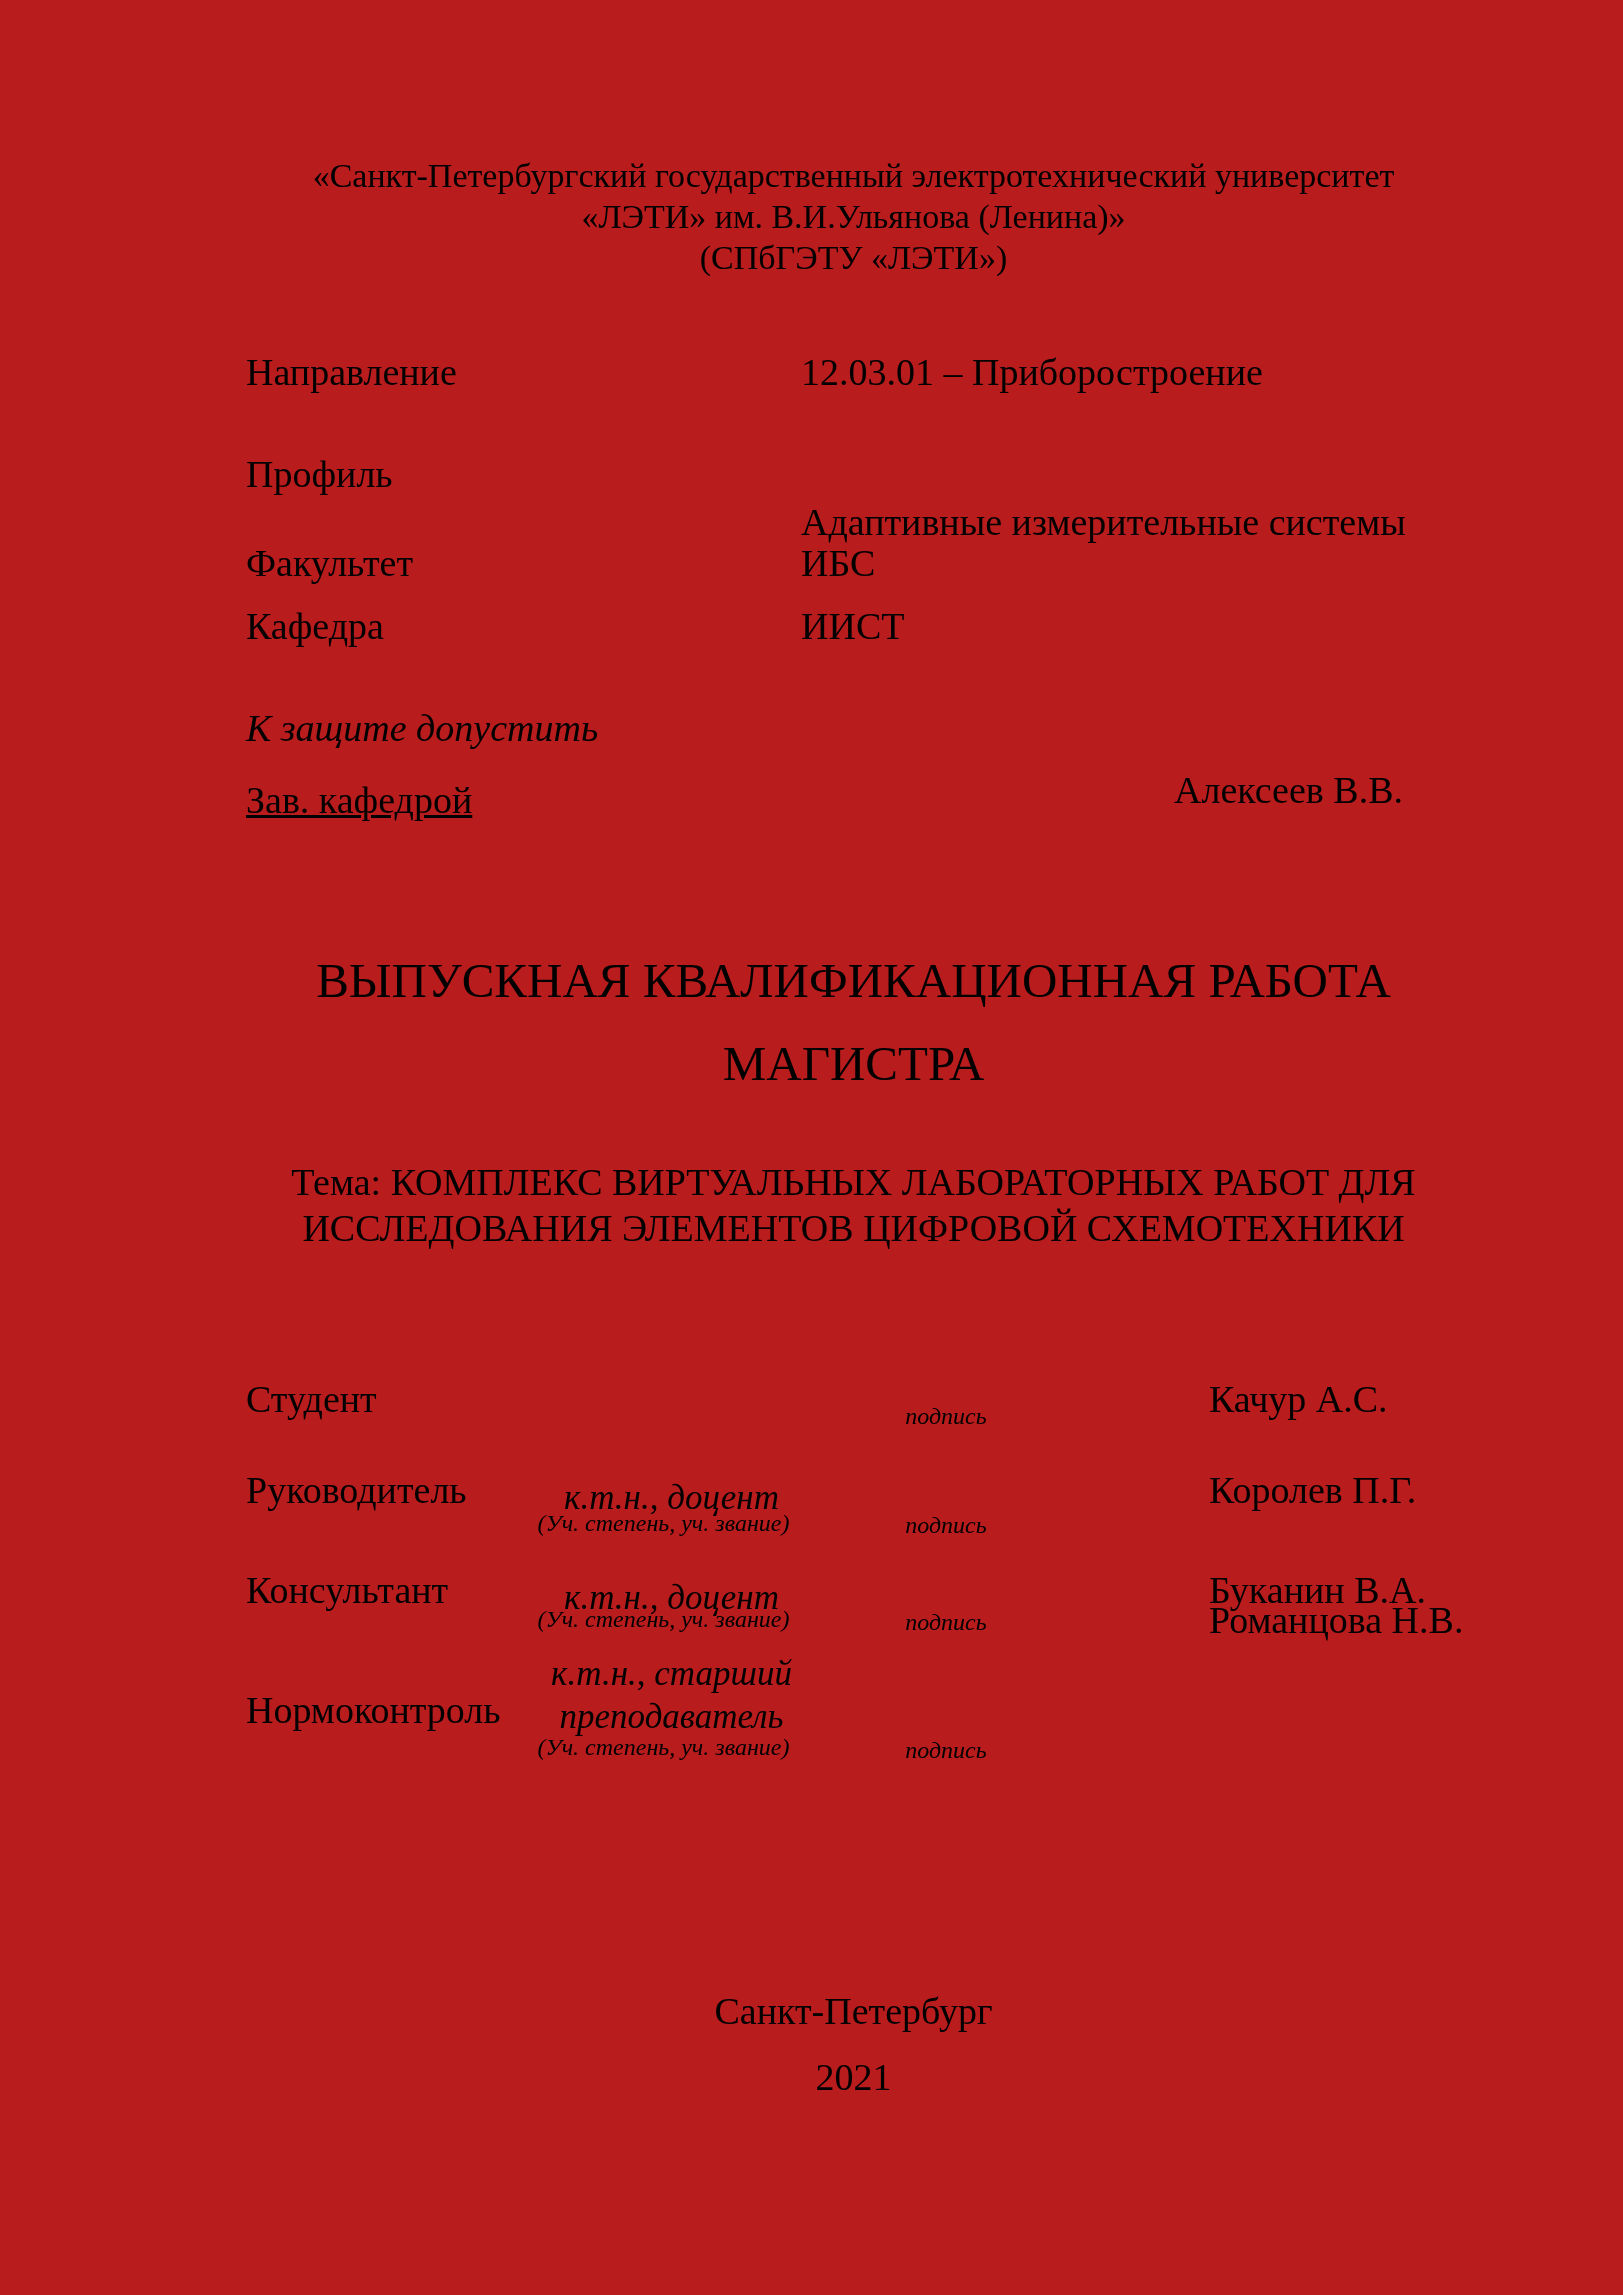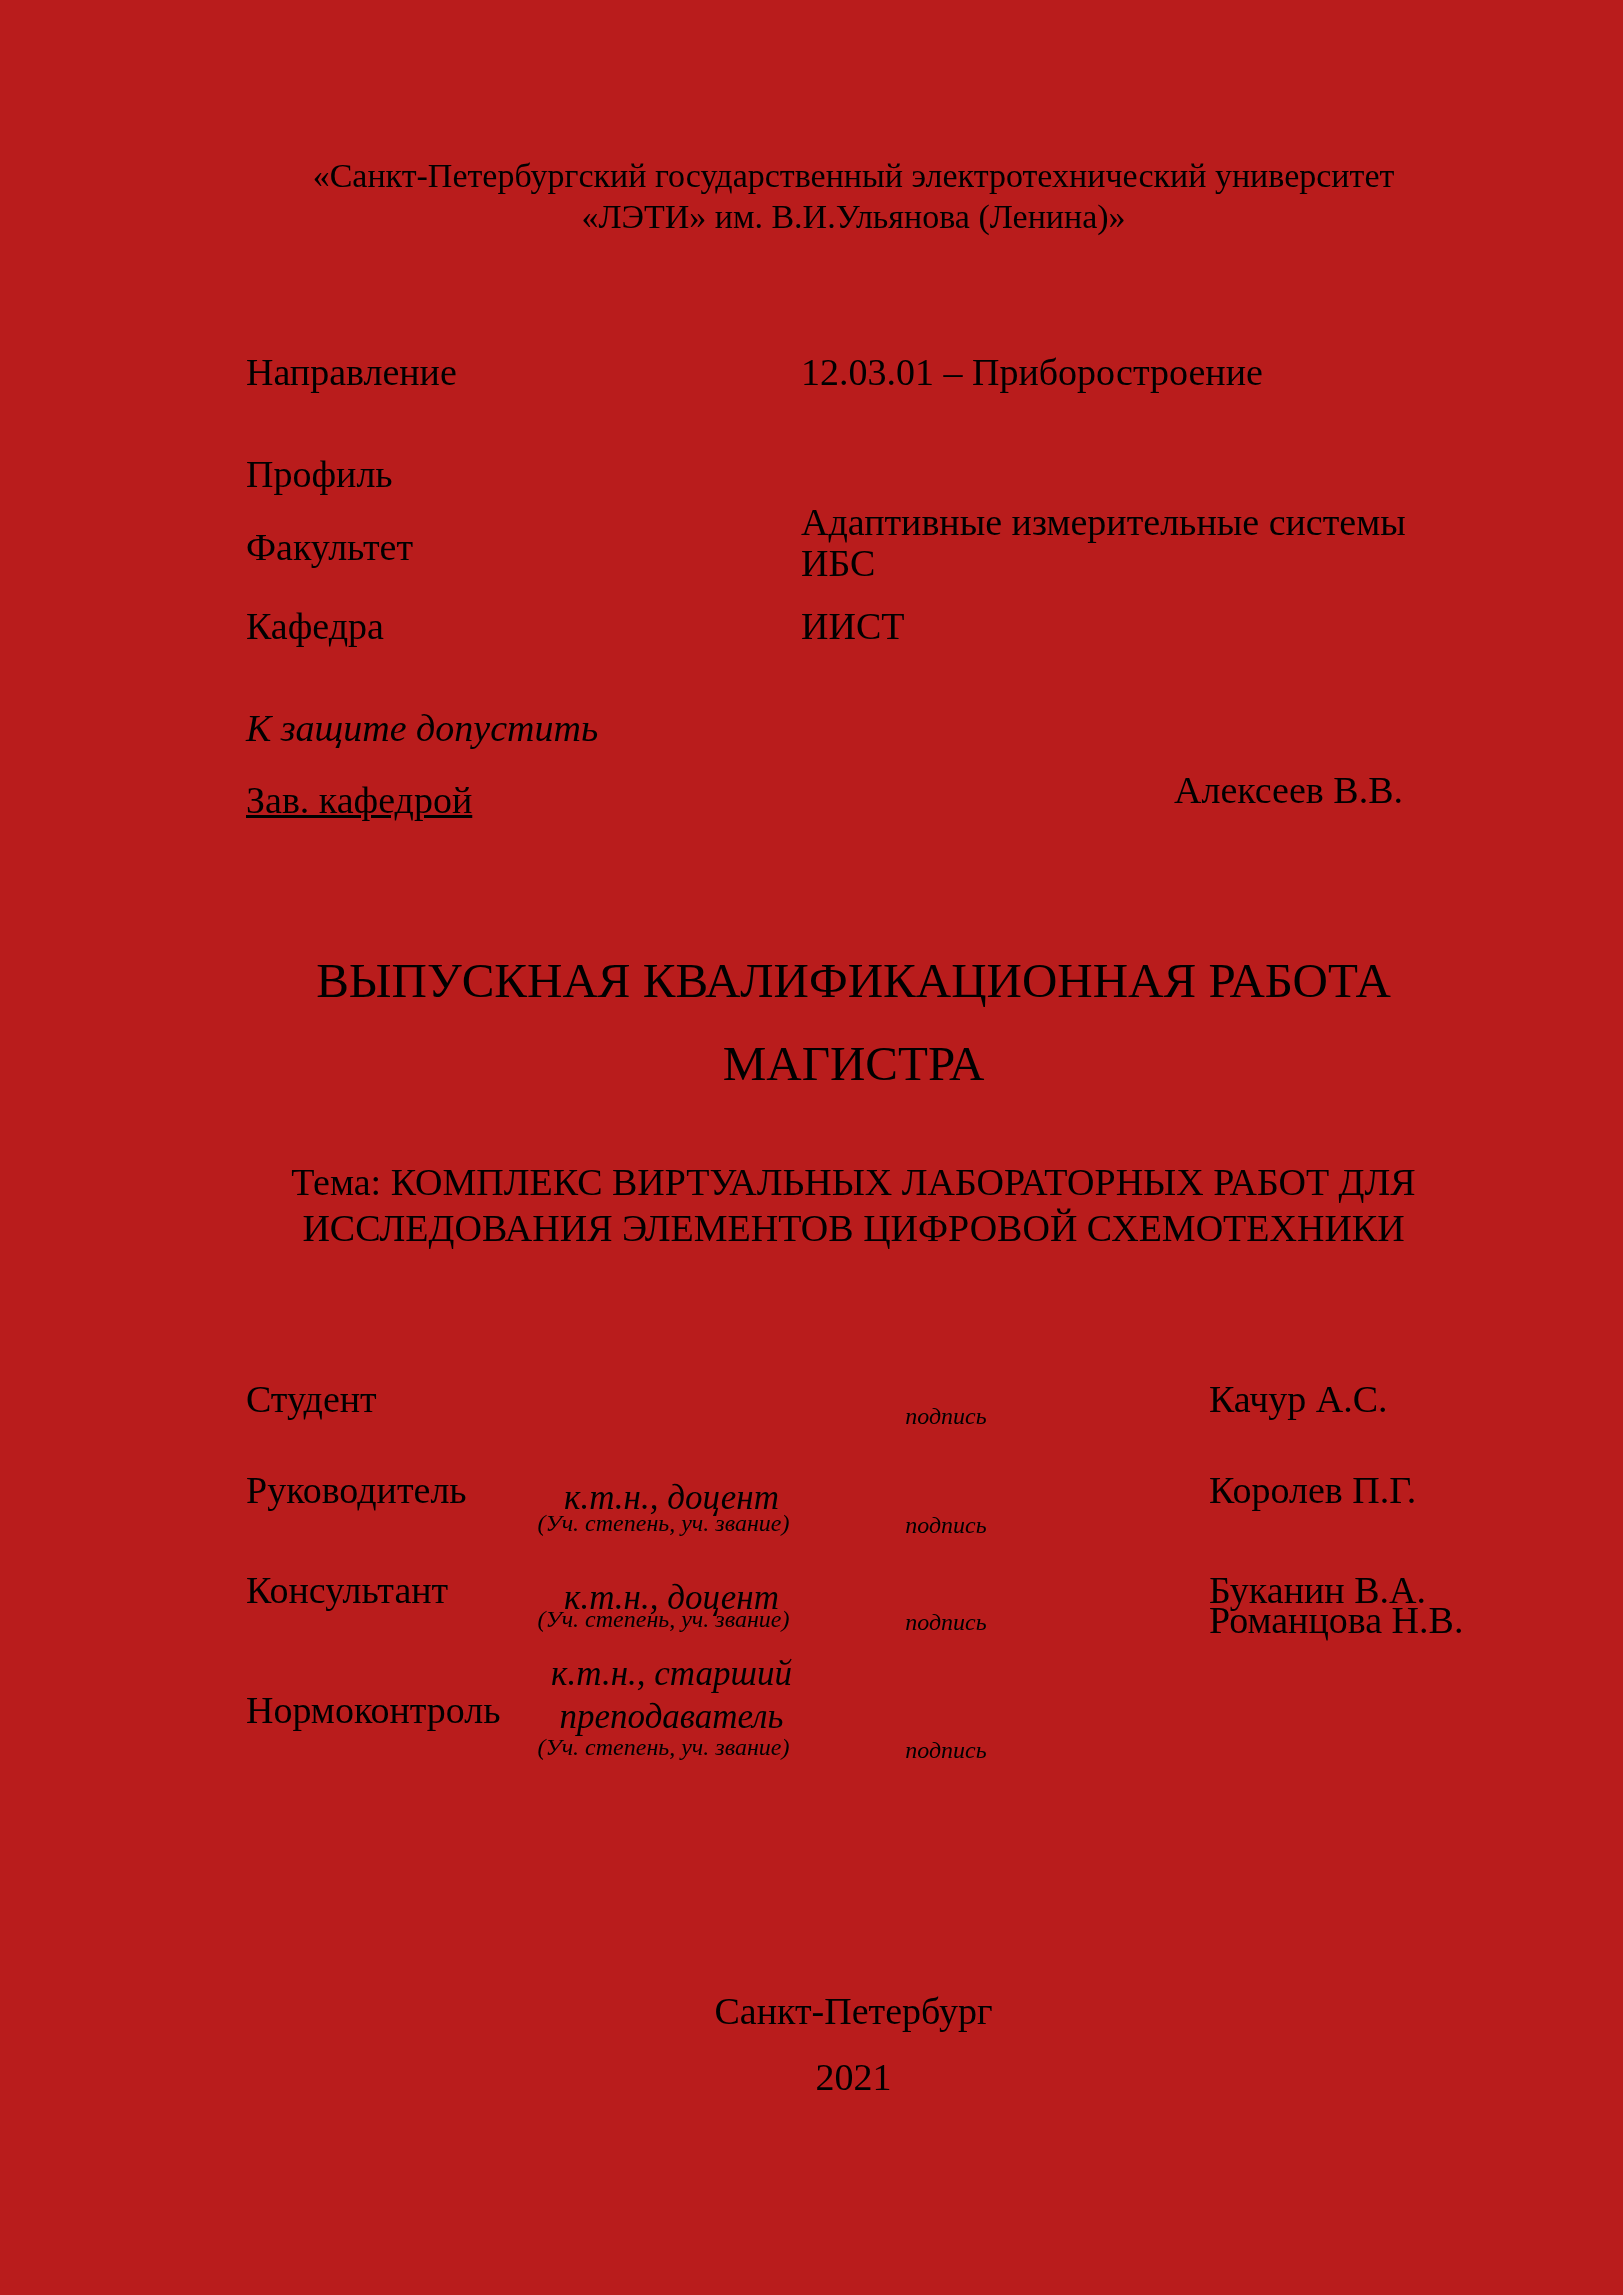--- a/index.html
+++ b/index.html
@@ -36,29 +36,30 @@
   .sign-col  { left: 848px; width: 196px; text-align: center; }
 </style>
 </head>
 <body>
 
 <div class="page">
 
   <div class="abs center-block fs-hdr" style="top:155px;">
     <div>«Санкт-Петербургский государственный электротехнический университет</div>
     <div>«ЛЭТИ» им. В.И.Ульянова (Ленина)»</div>
+    <div>(СПбГЭТУ «ЛЭТИ»)</div>
   </div>
 
   <div class="abs label-col fs-body" style="top:350px;">Направление</div>
   <div class="abs value-col fs-body" style="top:350px;">12.03.01 – Приборостроение</div>
 
   <div class="abs label-col fs-body" style="top:452px;">Профиль</div>
   <div class="abs value-col fs-body" style="top:500px;">Адаптивные измерительные системы</div>
 
-  <div class="abs label-col fs-body" style="top:525px;">Факультет</div>
+  <div class="abs label-col fs-body" style="top:541px;">Факультет</div>
   <div class="abs value-col fs-body" style="top:541px;">ИБС</div>
 
   <div class="abs label-col fs-body" style="top:604px;">Кафедра</div>
   <div class="abs value-col fs-body" style="top:604px;">ИИСТ</div>
 
   <div class="abs label-col fs-body italic" style="top:706px;">К защите допустить</div>
   <div class="abs label-col fs-body" style="top:778px;text-decoration:underline;">Зав. кафедрой</div>
   <div class="abs fs-body" style="top:768px; left:1174px;">Алексеев В.В.</div>
 
   <div class="abs center-block fs-title" style="top:952px;">ВЫПУСКНАЯ КВАЛИФИКАЦИОННАЯ РАБОТА</div>

